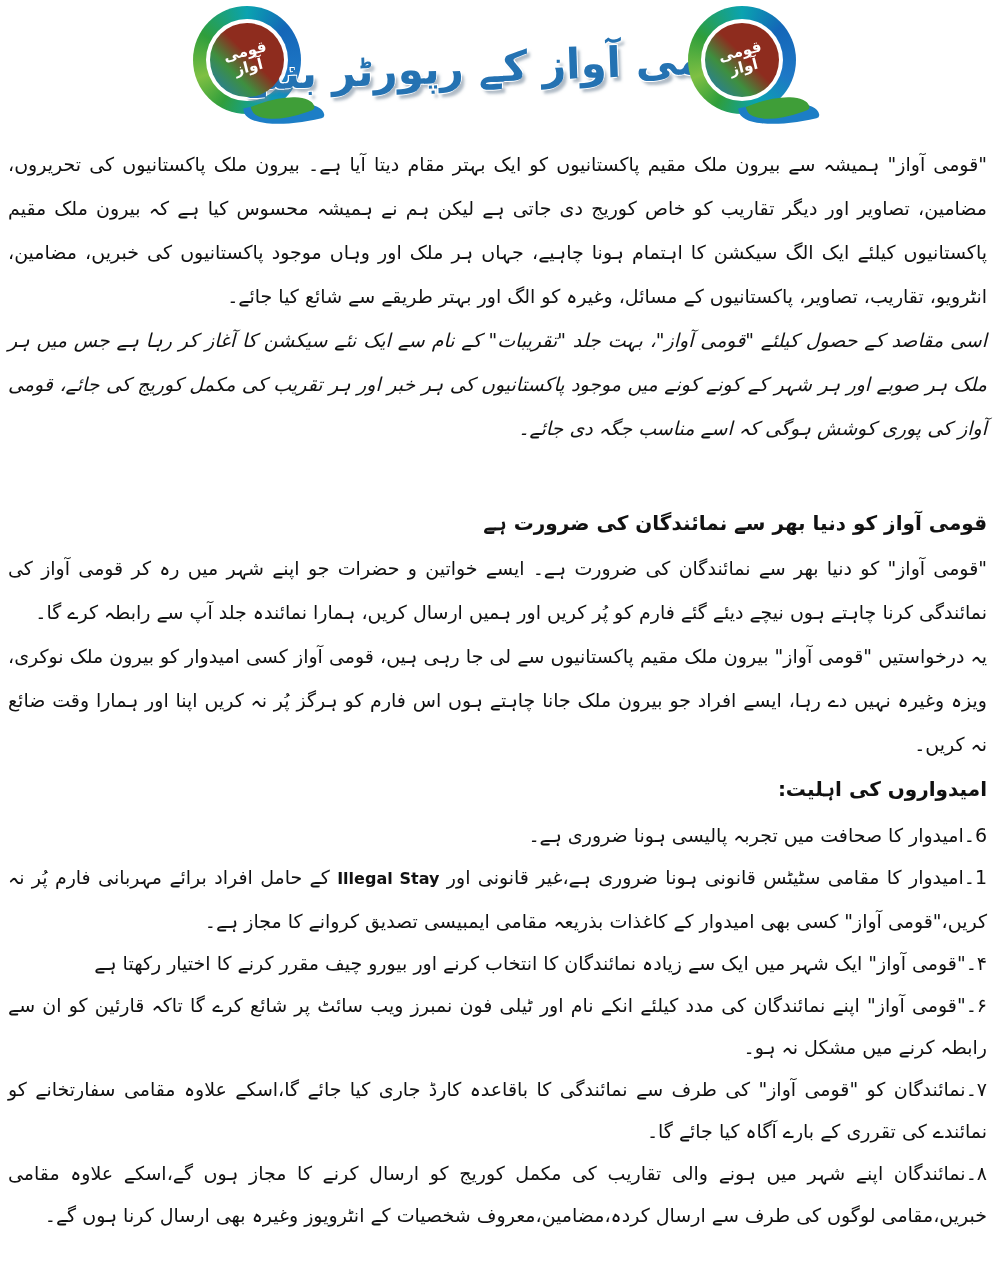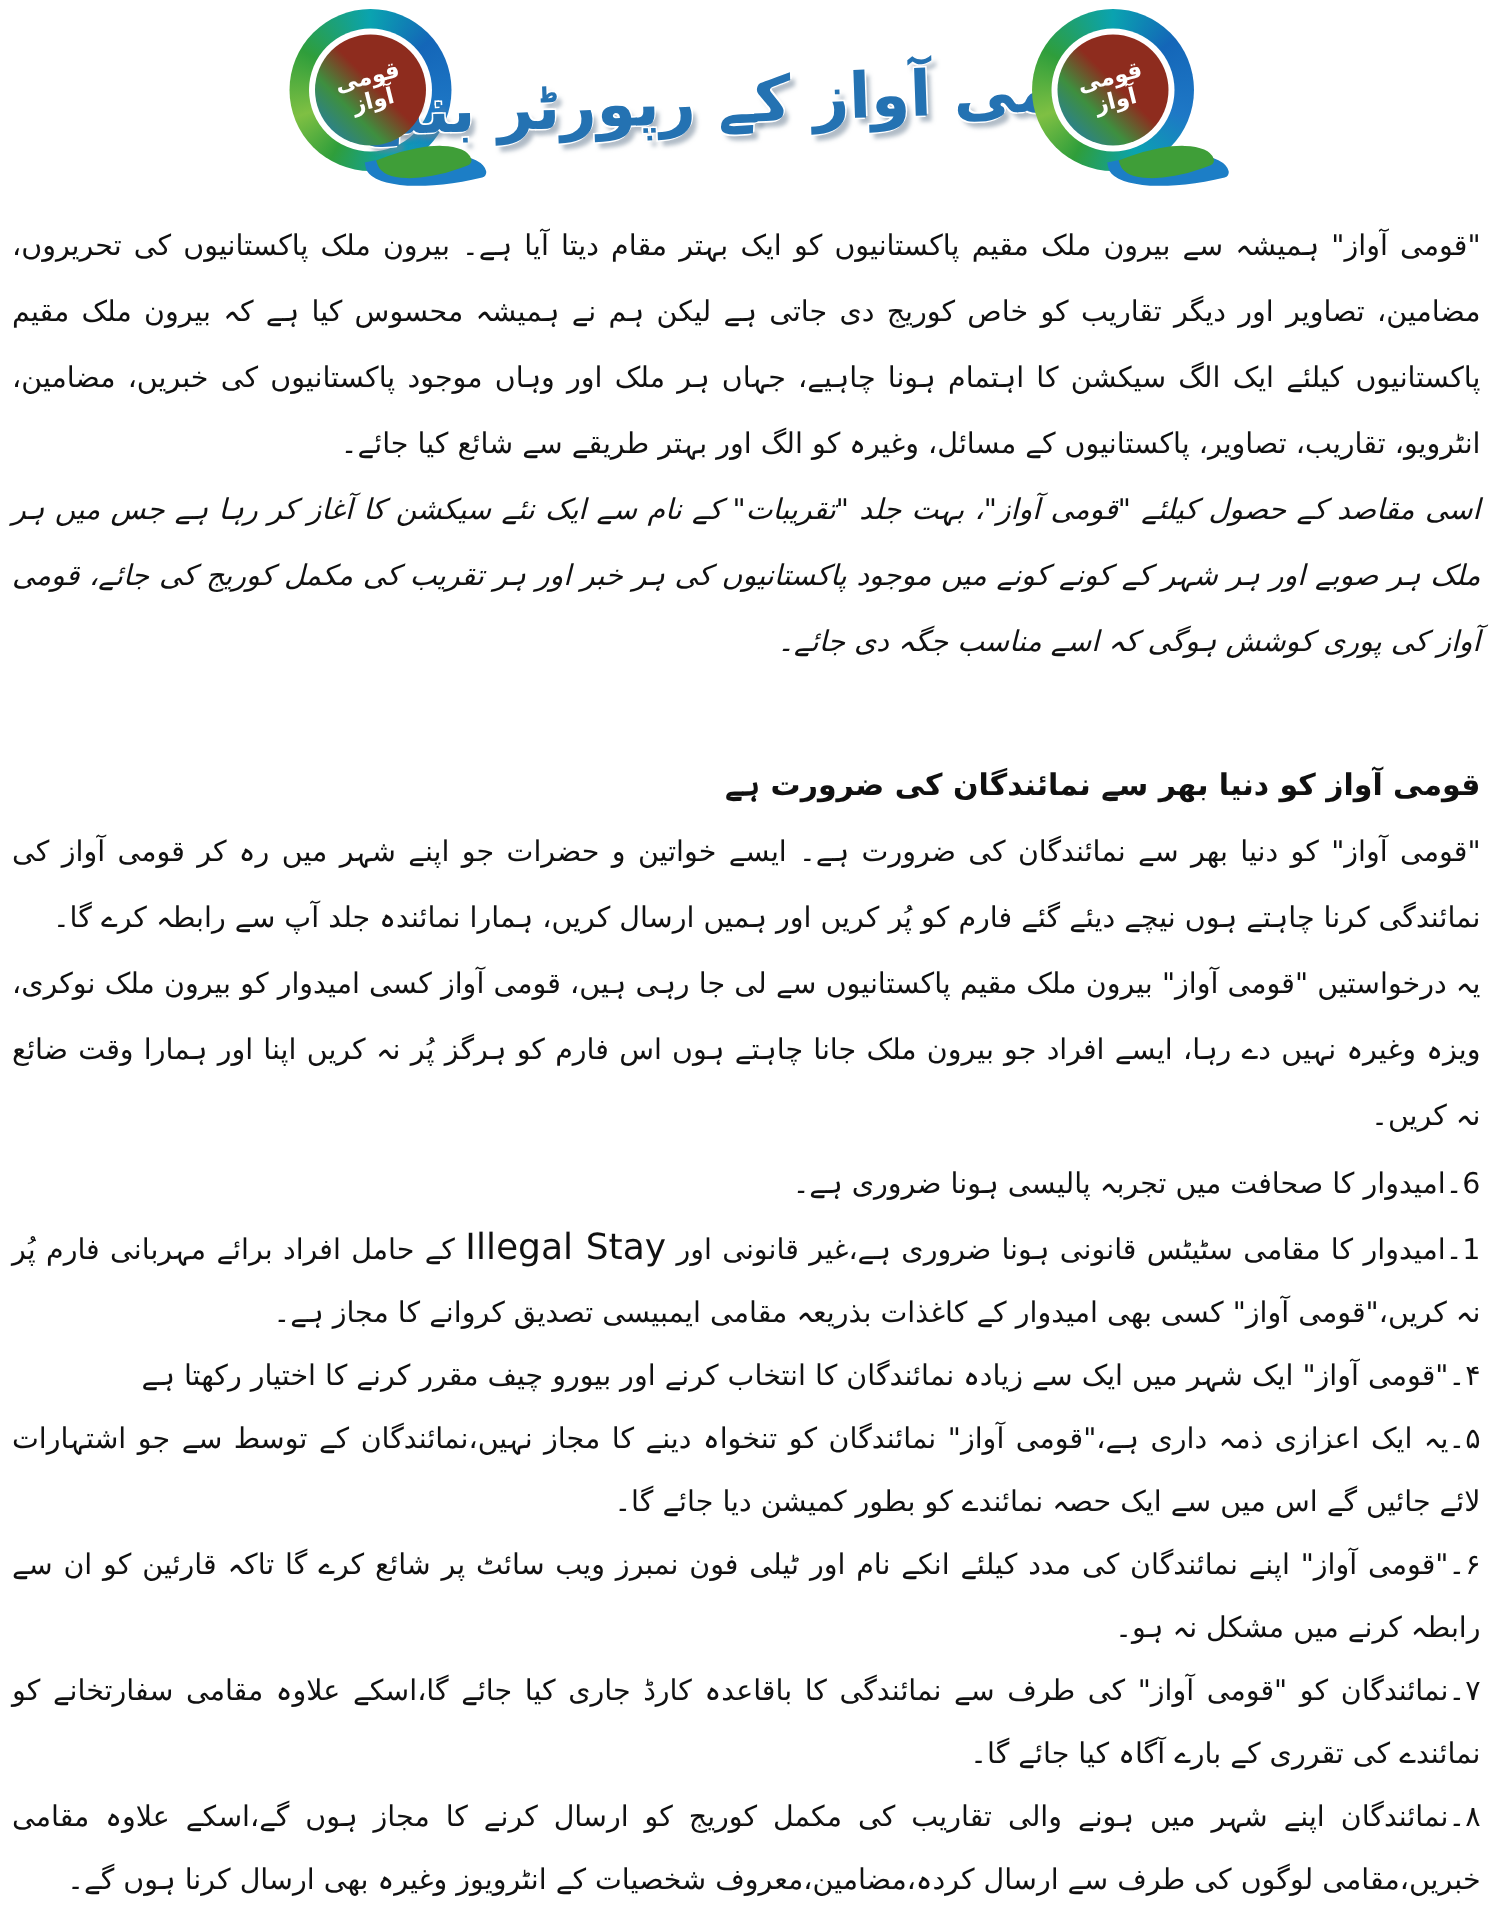--- a/index.html
+++ b/index.html
@@ -33,21 +33,21 @@
       text-shadow:-1px -1px 0 #fff, 1px -1px 0 #fff, -1px 1px 0 #fff,
                    3px 4px 3px rgba(110,130,150,.55); }
 
   
   .content { position:relative; padding:10px 8px 0 8px; direction:rtl; }
   .para { font-size:19px; line-height:44px; text-align:justify; }
   .para.gap-after { margin-bottom:50px;font-style:italic; }
   .h-bold { font-weight:bold; font-size:20px; line-height:46px; text-align:right; }
   .items { margin-top:2px; }
   .item { font-size:19px; line-height:42px; text-align:justify; }
-  .item .latin { font-weight:normal; font-size:24px; }
+  .item .latin { font-weight:bold; font-size:16px; }
 </style>
 </head>
 <body>
 
 <div class="page">
 
   <div class="header">
 
     <div class="logo left">
       <div class="ring"></div>
@@ -75,32 +75,32 @@
 
   <div class="content">
 
     <div class="para">"قومی آواز" ہمیشہ سے بیرون ملک مقیم پاکستانیوں کو ایک بہتر مقام دیتا آیا ہے۔ بیرون ملک پاکستانیوں کی تحریروں، مضامین، تصاویر اور دیگر تقاریب کو خاص کوریج دی جاتی ہے لیکن ہم نے ہمیشہ محسوس کیا ہے کہ بیرون ملک مقیم پاکستانیوں کیلئے ایک الگ سیکشن کا اہتمام ہونا چاہیے، جہاں ہر ملک اور وہاں موجود پاکستانیوں کی خبریں، مضامین، انٹرویو، تقاریب، تصاویر، پاکستانیوں کے مسائل، وغیرہ کو الگ اور بہتر طریقے سے شائع کیا جائے۔</div>
     <div class="para gap-after">اسی مقاصد کے حصول کیلئے "قومی آواز"، بہت جلد "تقریبات" کے نام سے ایک نئے سیکشن کا آغاز کر رہا ہے جس میں ہر ملک ہر صوبے اور ہر شہر کے کونے کونے میں موجود پاکستانیوں کی ہر خبر اور ہر تقریب کی مکمل کوریج کی جائے، قومی آواز کی پوری کوشش ہوگی کہ اسے مناسب جگہ دی جائے۔</div>
 
     <div class="h-bold">قومی آواز کو دنیا بھر سے نمائندگان کی ضرورت ہے</div>
     <div class="para">"قومی آواز" کو دنیا بھر سے نمائندگان کی ضرورت ہے۔ ایسے خواتین و حضرات جو اپنے شہر میں رہ کر قومی آواز کی نمائندگی کرنا چاہتے ہوں نیچے دیئے گئے فارم کو پُر کریں اور ہمیں ارسال کریں، ہمارا نمائندہ جلد آپ سے رابطہ کرے گا۔</div>
     <div class="para">یہ درخواستیں "قومی آواز" بیرون ملک مقیم پاکستانیوں سے لی جا رہی ہیں، قومی آواز کسی امیدوار کو بیرون ملک نوکری، ویزہ وغیرہ نہیں دے رہا، ایسے افراد جو بیرون ملک جانا چاہتے ہوں اس فارم کو ہرگز پُر نہ کریں اپنا اور ہمارا وقت ضائع نہ کریں۔</div>
 
+    <div class="h-bold">امیدواروں کی اہلیت:</div>
 
     <div class="items">
       <div class="item">6۔امیدوار کا صحافت میں تجربہ پالیسی ہونا ضروری ہے۔</div>
 
       <div class="item">
         <span>1۔امیدوار کا مقامی سٹیٹس قانونی ہونا ضروری ہے،غیر قانونی اور</span>
         <span class="latin">Illegal Stay</span>
         <span>کے حامل افراد برائے مہربانی فارم پُر نہ کریں،"قومی آواز" کسی بھی امیدوار کے کاغذات بذریعہ مقامی ایمبیسی تصدیق کروانے کا مجاز ہے۔</span>
       </div>
 
       <div class="item">۴۔"قومی آواز" ایک شہر میں ایک سے زیادہ نمائندگان کا انتخاب کرنے اور بیورو چیف مقرر کرنے کا اختیار رکھتا ہے</div>
-      <div class="item">۵۔یہ ایک اعزازی ذمہ داری ہے،"قومی آواز" نمائندگان کو تنخواہ دینے کا مجاز نہیں،نمائندگان کے توسط سے جو اشتہارات لائے جائیں گے اس میں سے ایک حصہ نمائندے کو بطور کمیشن دیا جائے گا۔</div>
       <div class="item">۶۔"قومی آواز" اپنے نمائندگان کی مدد کیلئے انکے نام اور ٹیلی فون نمبرز ویب سائٹ پر شائع کرے گا تاکہ قارئین کو ان سے رابطہ کرنے میں مشکل نہ ہو۔</div>
       <div class="item">۷۔نمائندگان کو "قومی آواز" کی طرف سے نمائندگی کا باقاعدہ کارڈ جاری کیا جائے گا،اسکے علاوہ مقامی سفارتخانے کو نمائندے کی تقرری کے بارے آگاہ کیا جائے گا۔</div>
       <div class="item">۸۔نمائندگان اپنے شہر میں ہونے والی تقاریب کی مکمل کوریج کو ارسال کرنے کا مجاز ہوں گے،اسکے علاوہ مقامی خبریں،مقامی لوگوں کی طرف سے ارسال کردہ،مضامین،معروف شخصیات کے انٹرویوز وغیرہ بھی ارسال کرنا ہوں گے۔</div>
 
     </div>
 
   </div>
 </div>
 
 </body></html>

